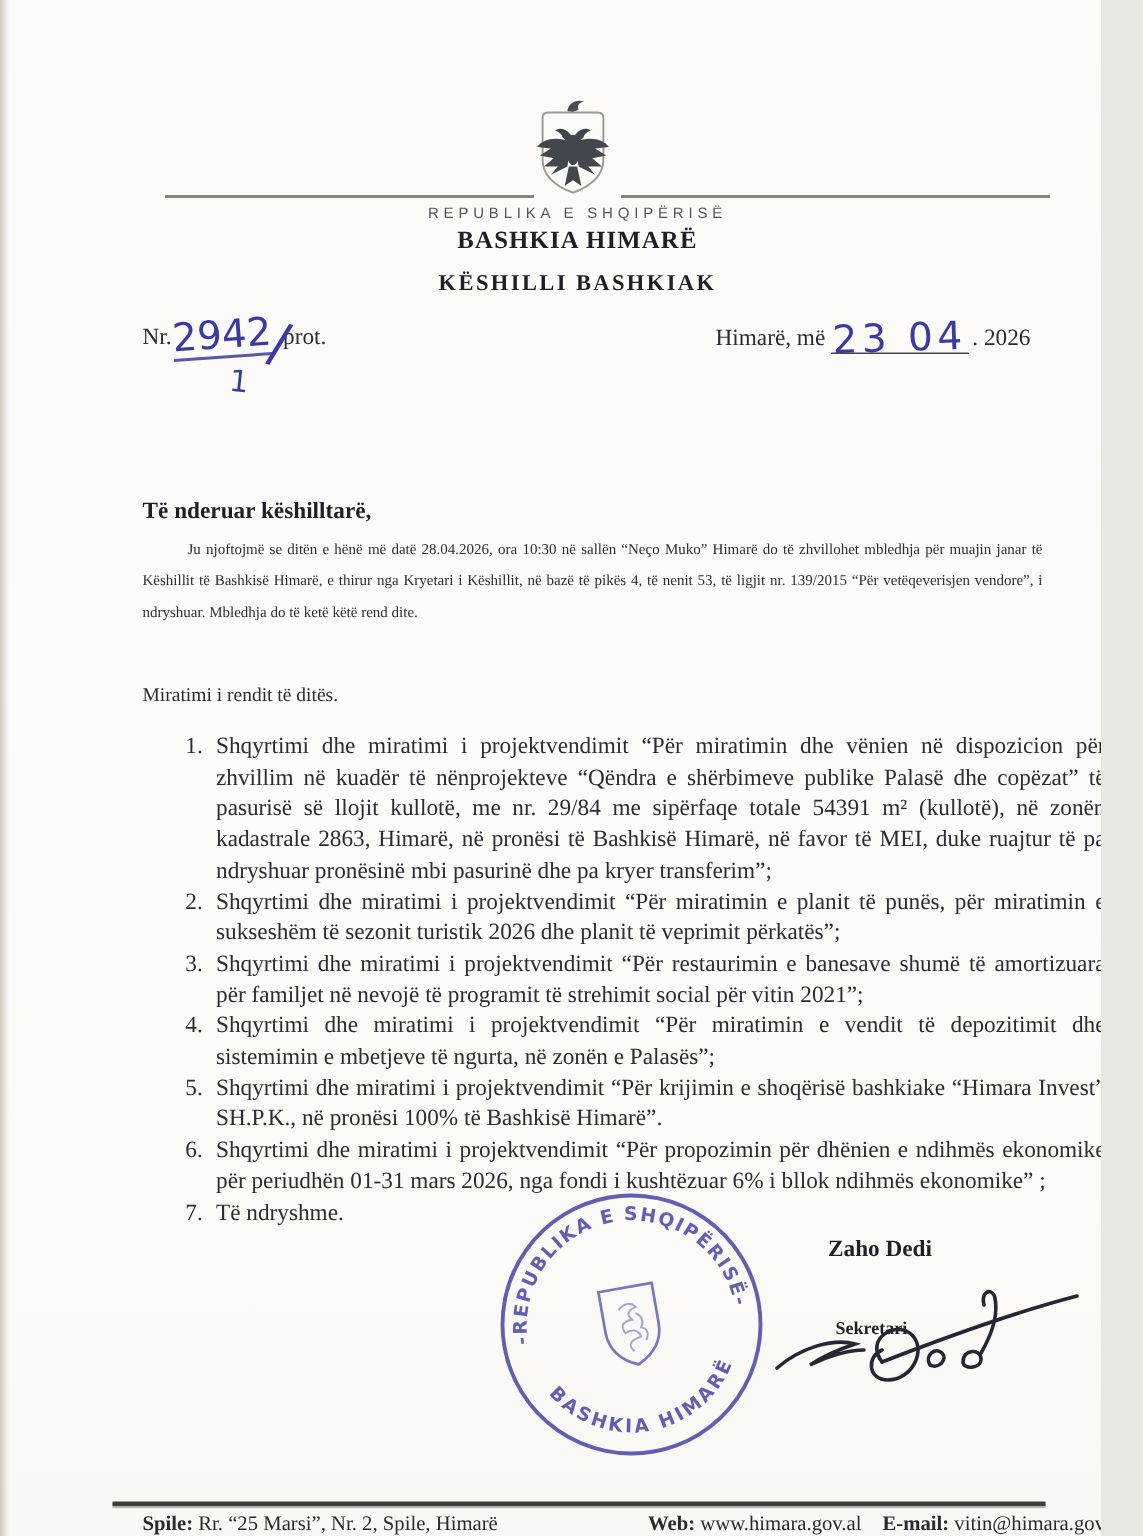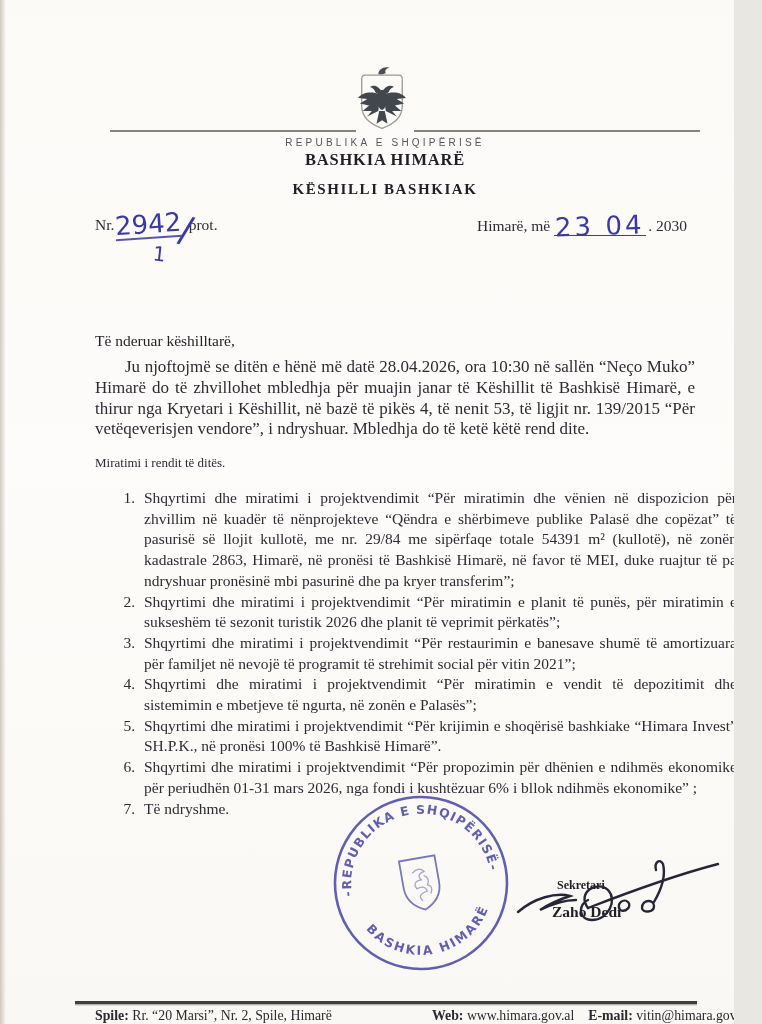--- a/index.html
+++ b/index.html
@@ -29,32 +29,32 @@
     transform:rotate(14deg);line-height:0.5;}
   .nr-sub{position:absolute;left:58px;top:34px;font-size:20px;transform:rotate(6deg);}
   .date-line{position:absolute;left:477px;top:212px;font-size:15.5px;}
   .date-underline{display:inline-block;width:92px;border-bottom:1.6px solid #46464c;
     margin:0 2px 0 4px;text-align:center;vertical-align:baseline;}
   .date-num{font-size:26px;letter-spacing:3px;display:inline-block;position:relative;top:4px;
     transform:rotate(-2deg);line-height:.8;}
   
   .subject{position:absolute;left:95px;top:297px;width:600px;font-size:15.5px;}
   .subject b{color:#1f1f26;}
-  .salutation{position:absolute;left:95px;top:332px;font-weight:normal;font-size:15.5px;color:#1f1f26;}
-  .intro{position:absolute;left:95px;top:357px;width:600px;margin:0;font-size:17px;
+  .salutation{position:absolute;left:95px;top:332px;font-weight:bold;font-size:15.5px;color:#1f1f26;}
+  .intro{position:absolute;left:95px;top:357px;width:600px;margin:0;font-size:10px;
     line-height:20.8px;text-align:justify;text-indent:30px;}
   .agenda-heading{position:absolute;left:95px;top:455px;font-size:13px;}
   .agenda{position:absolute;left:95px;top:488px;width:598px;margin:0;padding:0 0 0 44px;
     font-size:15.5px;line-height:20.7px;text-align:justify;}
   .agenda li{padding-left:5px;}
   
   .stamp{position:absolute;left:326px;top:788px;width:190px;height:190px;opacity:.92;}
   
   .sig-title{position:absolute;left:557px;top:830px;font-weight:bold;font-size:12px;color:#1f1f26;margin-top:48px;}
-  .sig-name{position:absolute;left:552px;top:903px;font-weight:bold;font-size:15.5px;color:#1f1f26;}
+  .sig-name{position:absolute;left:552px;top:824px;font-weight:bold;font-size:15.5px;color:#1f1f26;}
   .sig-mark{position:absolute;left:512px;top:850px;width:214px;height:106px;}
   
   .footer-rule{position:absolute;left:75px;top:1001px;width:622px;height:2.6px;background:#3f3f41;
     box-shadow:0 1.4px 0 rgba(120,120,118,.55);}
   .footer{position:absolute;left:95px;top:1008px;width:665px;font-size:13.8px;white-space:nowrap;color:#2a2a30;}
   .footer .right{position:absolute;left:337px;top:0;}
   .flabel{font-weight:600;}
   .fgap{display:inline-block;width:14px;}
 </style>
 </head>
@@ -84,21 +84,21 @@
   <div class="hdr hdr-rep">REPUBLIKA E SHQIPËRISË</div>
   <div class="hdr hdr-mun">BASHKIA HIMARË</div>
   <div class="hdr hdr-cou">KËSHILLI BASHKIAK</div>
 
   <div class="nr-line">
     <span>Nr.</span><span class="hw nr-num">2942</span><span class="hw nr-slash">/</span><span>prot.</span>
     <span class="hw nr-sub">1</span>
   </div>
 
   <div class="date-line">
-    <span>Himarë, më</span><span class="date-underline"><span class="hw date-num">23 04</span></span><span>. 2030</span>
+    <span>Himarë, më</span><span class="date-underline"><span class="hw date-num">23 04</span></span><span>. 2026</span>
   </div>
 
 
   <div class="salutation">Të nderuar këshilltarë,</div>
 
   <p class="intro">Ju njoftojmë se ditën e hënë më datë 28.04.2026, ora 10:30 në sallën “Neço Muko” Himarë do të zhvillohet mbledhja për muajin janar të Këshillit të Bashkisë Himarë, e thirur nga Kryetari i Këshillit, në bazë të pikës 4, të nenit 53, të ligjit nr. 139/2015 “Për vetëqeverisjen vendore”, i ndryshuar. Mbledhja do të ketë këtë rend dite.</p>
 
   <div class="agenda-heading">Miratimi i rendit të ditës.</div>
 
   <ol class="agenda">
@@ -143,18 +143,18 @@
       <path d="M76,58 C64,42 86,30 96,40 C106,50 96,70 80,70 C66,70 66,54 76,50"></path>
       <path d="M108,60 C104,53 112,48 116,52 C120,56 114,63 108,60"></path>
       <path d="M130,58 C130,49 142,49 142,56 C142,63 130,63 130,58"></path>
       <path d="M142,52 C149,40 154,26 151,14 C148,8 142,12 144,20"></path>
     </svg>
   </div>
 
   <div class="footer-rule"></div>
   <div class="footer">
     <span><span class="flabel">Spile:</span>
-      <span>Rr. “20 Marsi”, Nr. 2, Spile, Himarë</span></span>
+      <span>Rr. “25 Marsi”, Nr. 2, Spile, Himarë</span></span>
     <span class="right"><span class="flabel">Web:</span>
       <span>www.himara.gov.al</span><span class="fgap"></span><span class="flabel">E-mail:</span>
       <span>vitin@himara.gov.al</span></span>
   </div>
 </div>
 
 </body></html>

